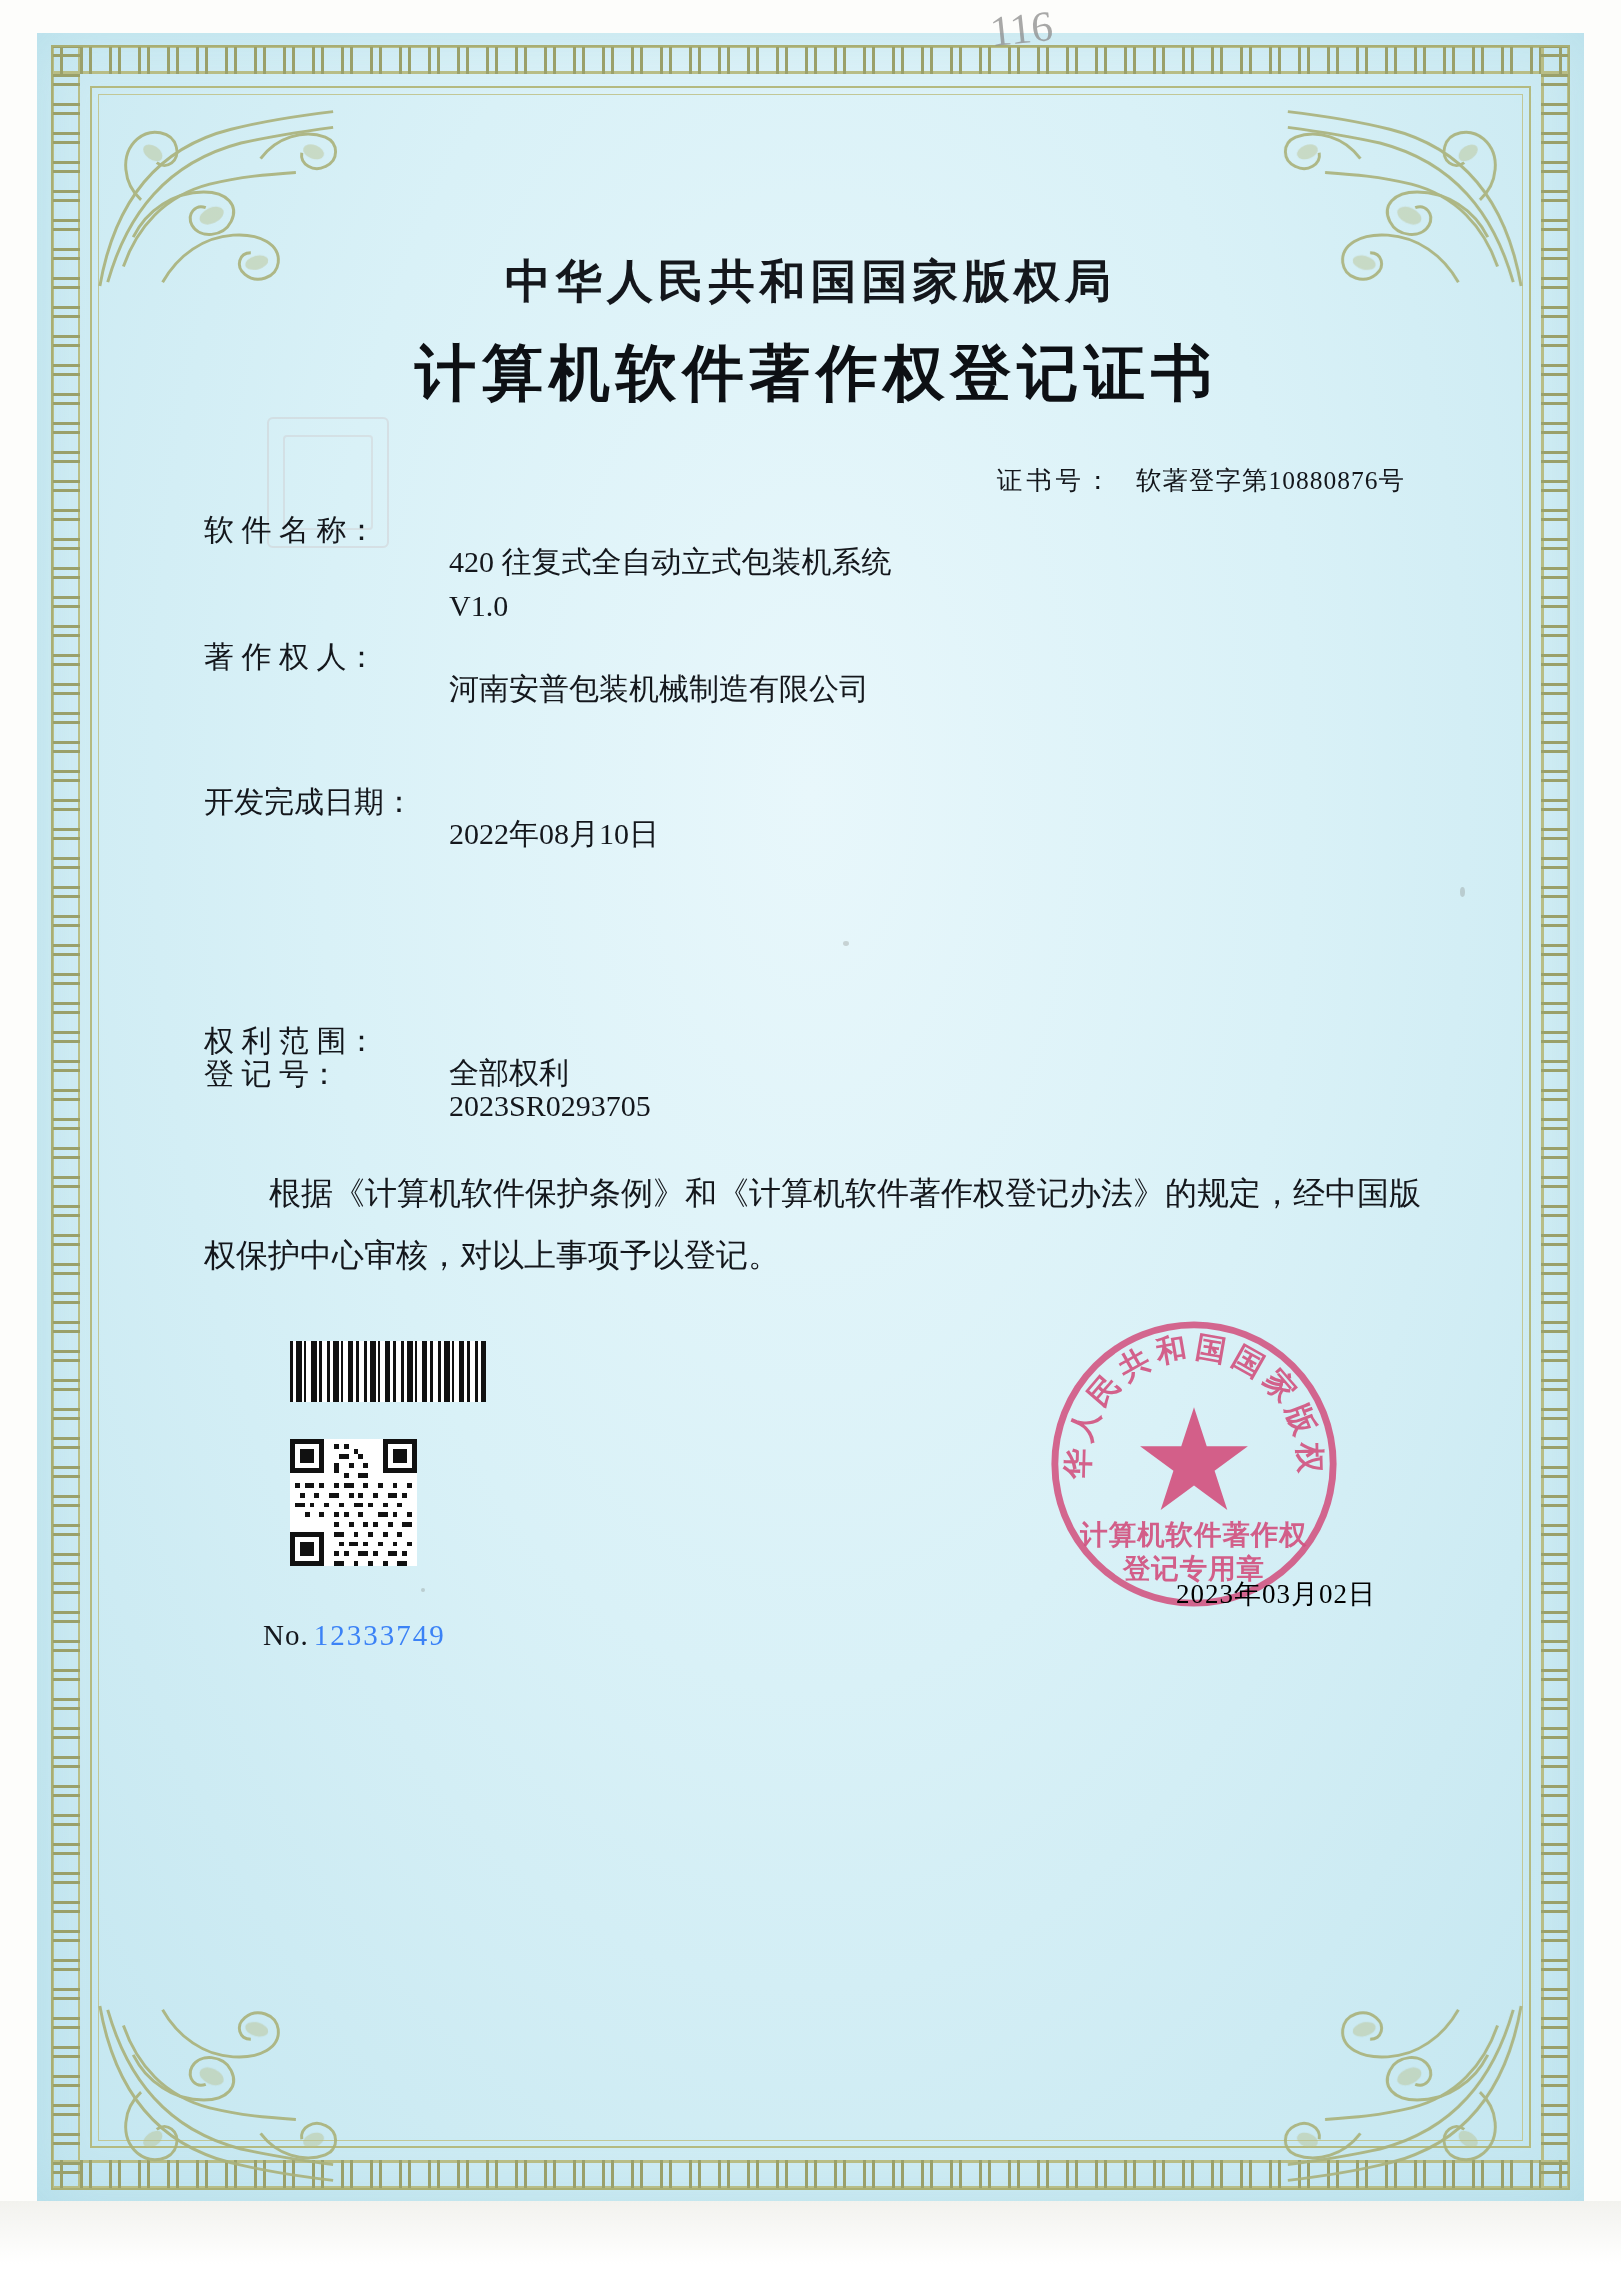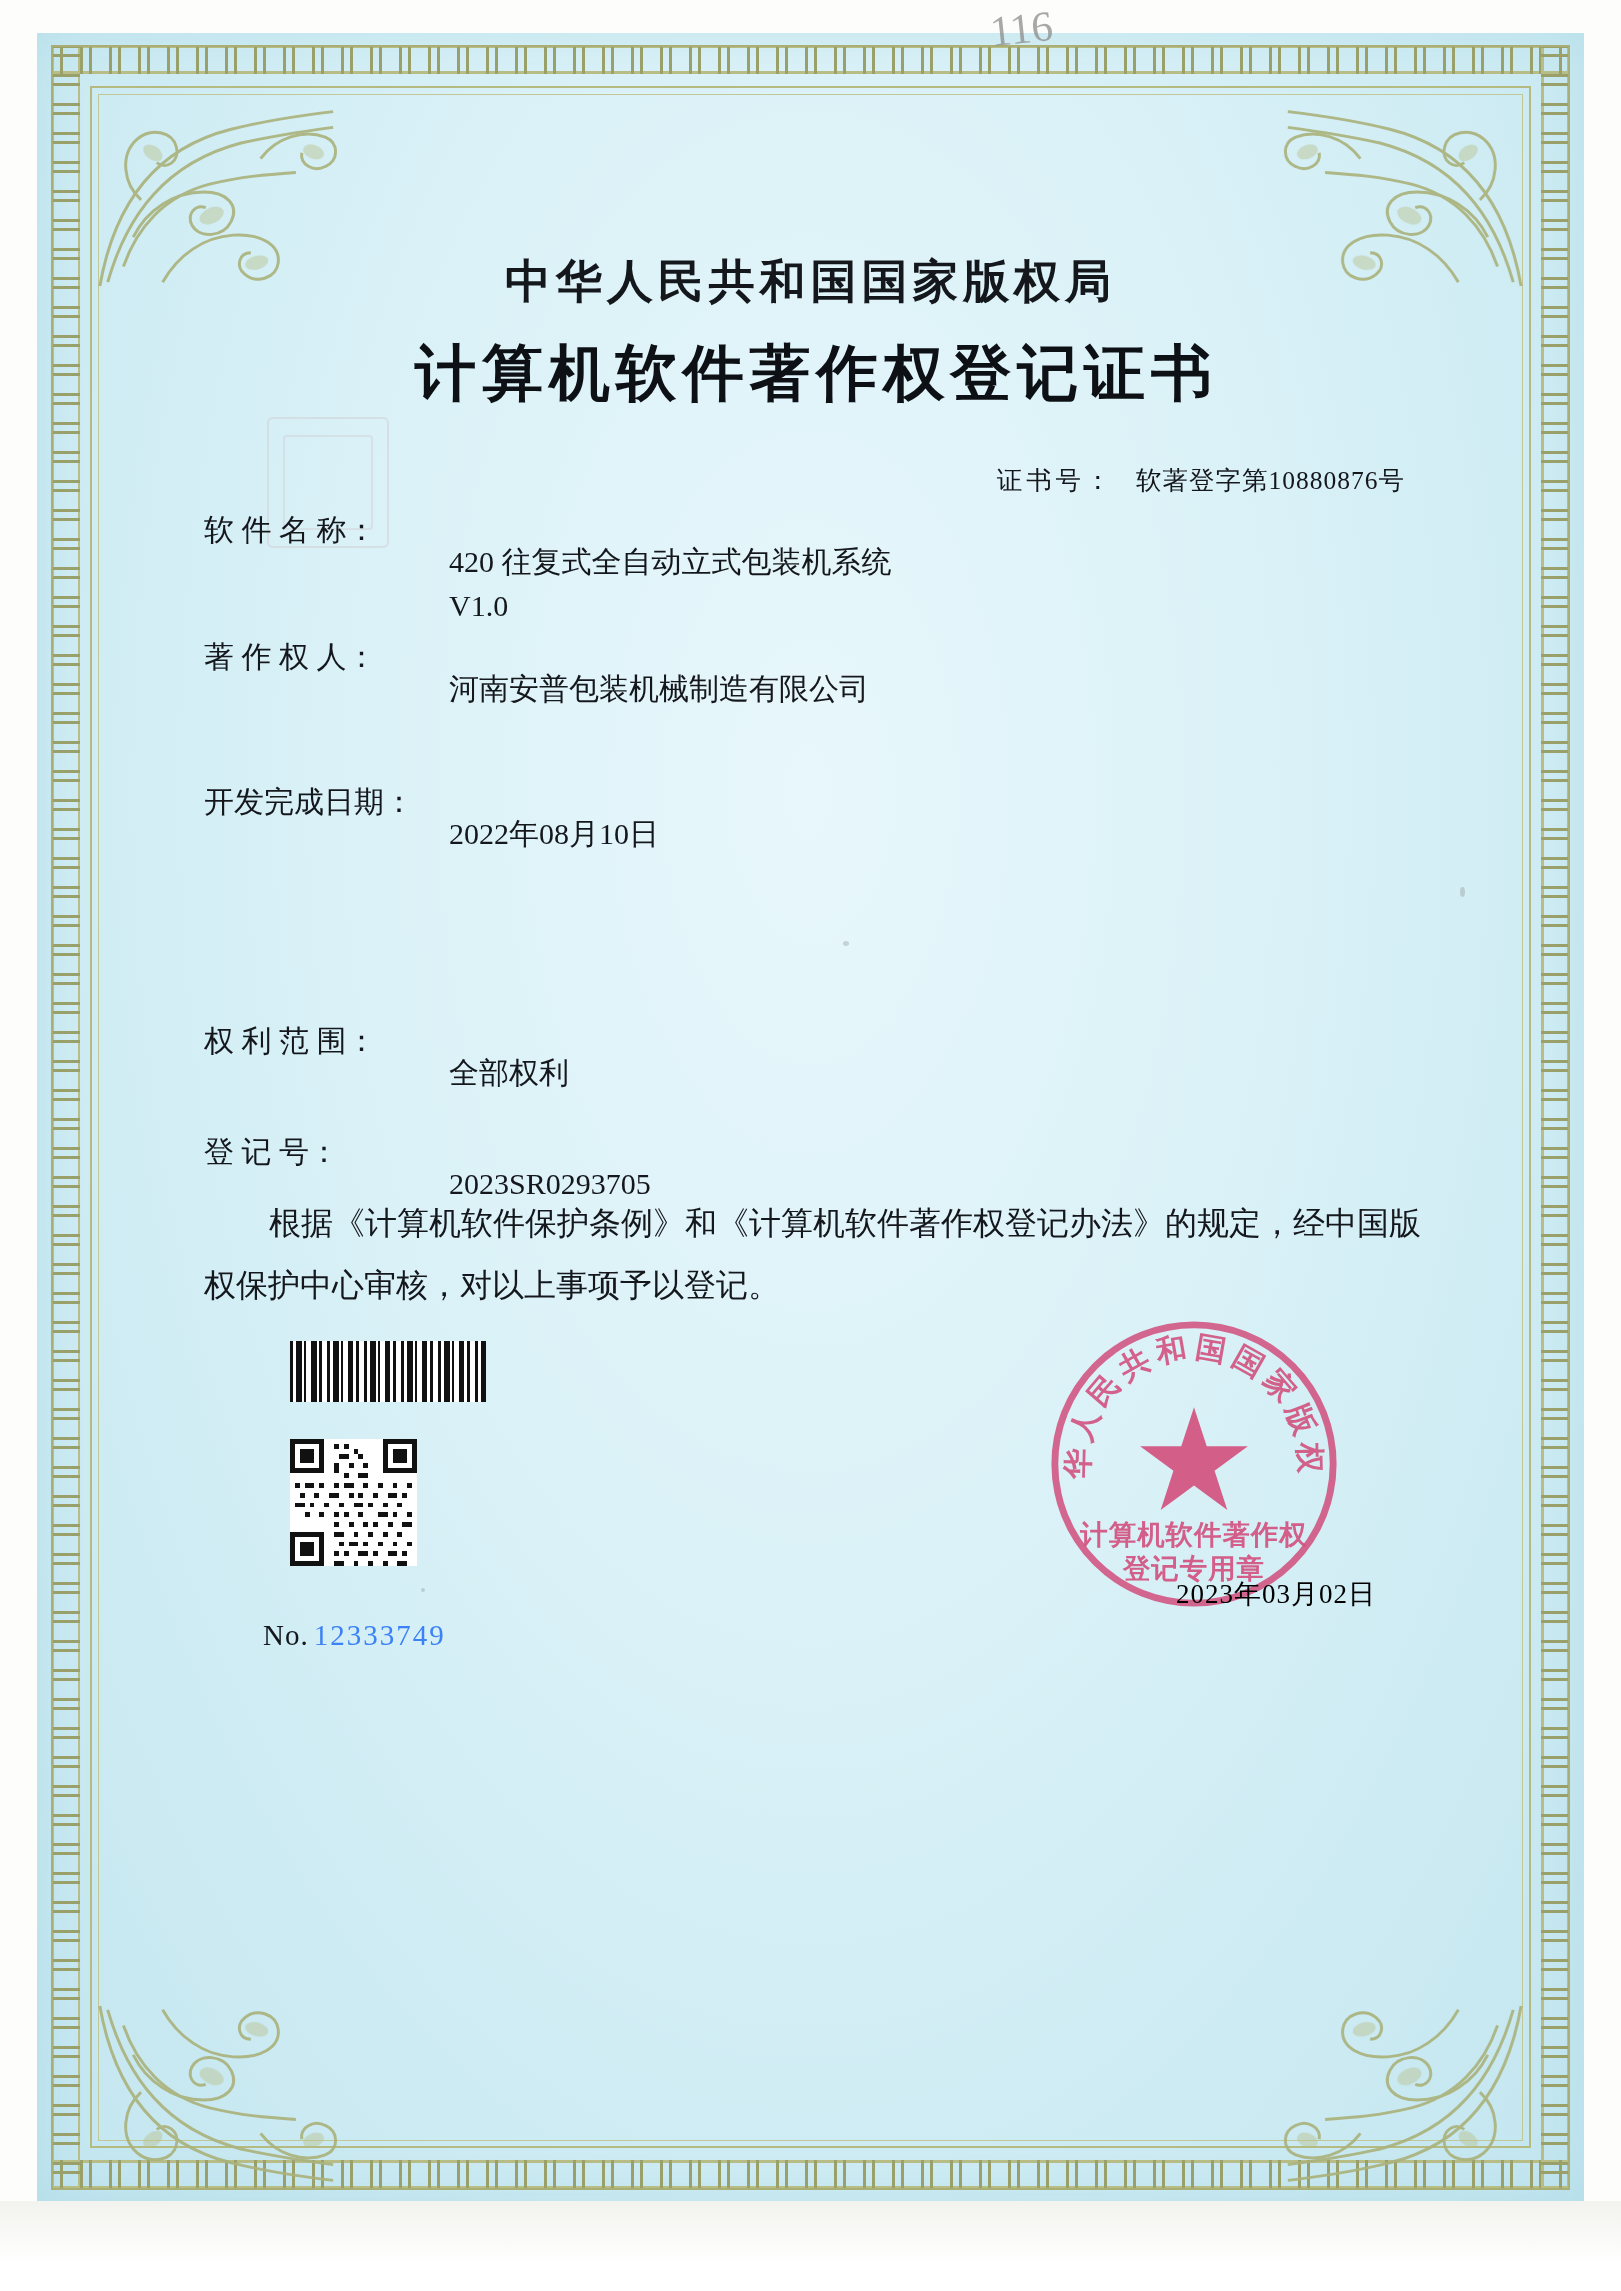--- a/index.html
+++ b/index.html
@@ -163,31 +163,31 @@
     margin-top: 32px;
   }
   .field .val .line2 { display: block; font-family: "Liberation Serif", serif; }
 
   #f-name   { top: 414px; }
   #f-owner  { top: 541px; }
   #f-dev    { top: 686px; }
   #f-pub    { top: 765px; }
   #f-way    { top: 845px; }
   #f-scope  { top: 925px; }
-  #f-reg    { top: 1036px; }
+  #f-reg    { top: 958px; }
 
   .para {
     position: absolute;
     left: 106px;
     right: 84px;
     font-size: 32px;
     color: #14171c;
     line-height: 1.95;
   }
-  #p1 { top: 1098px; text-indent: 65px; }
+  #p1 { top: 1068px; text-indent: 65px; }
 
   
   .barcode {
     position: absolute;
     left: 192px;
     top: 1247px;
     width: 196px;
     height: 61px;
     background-image: repeating-linear-gradient(to right,
       #111 0px, #111 2.9px, #fff 2.9px, #fff 5.9px,

